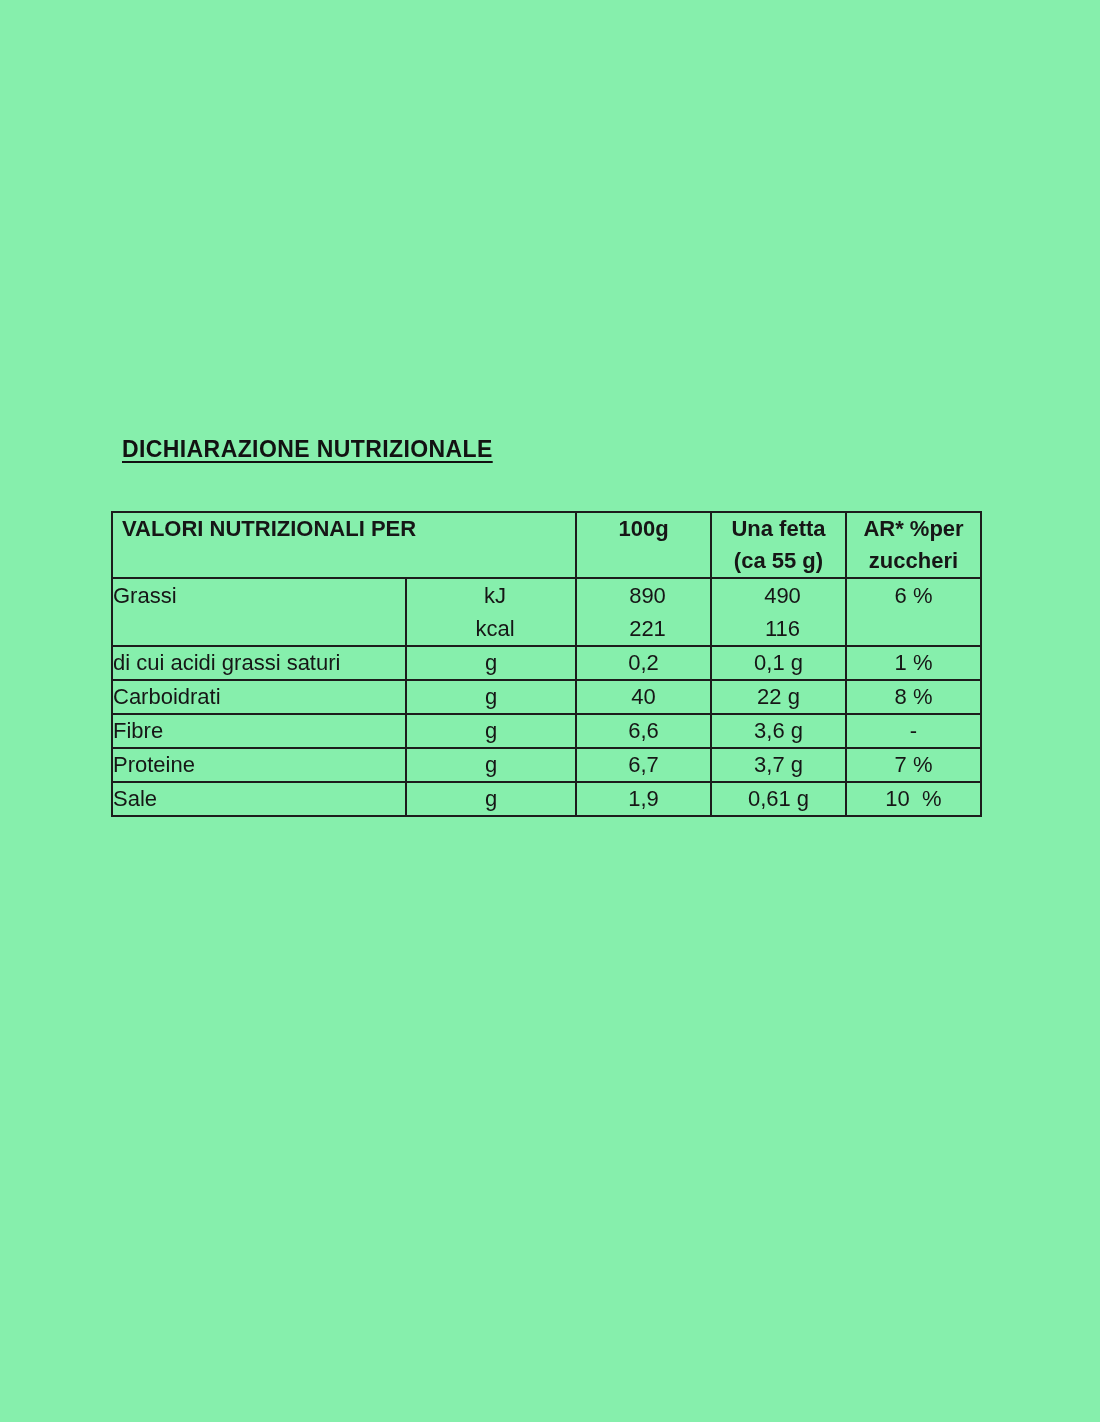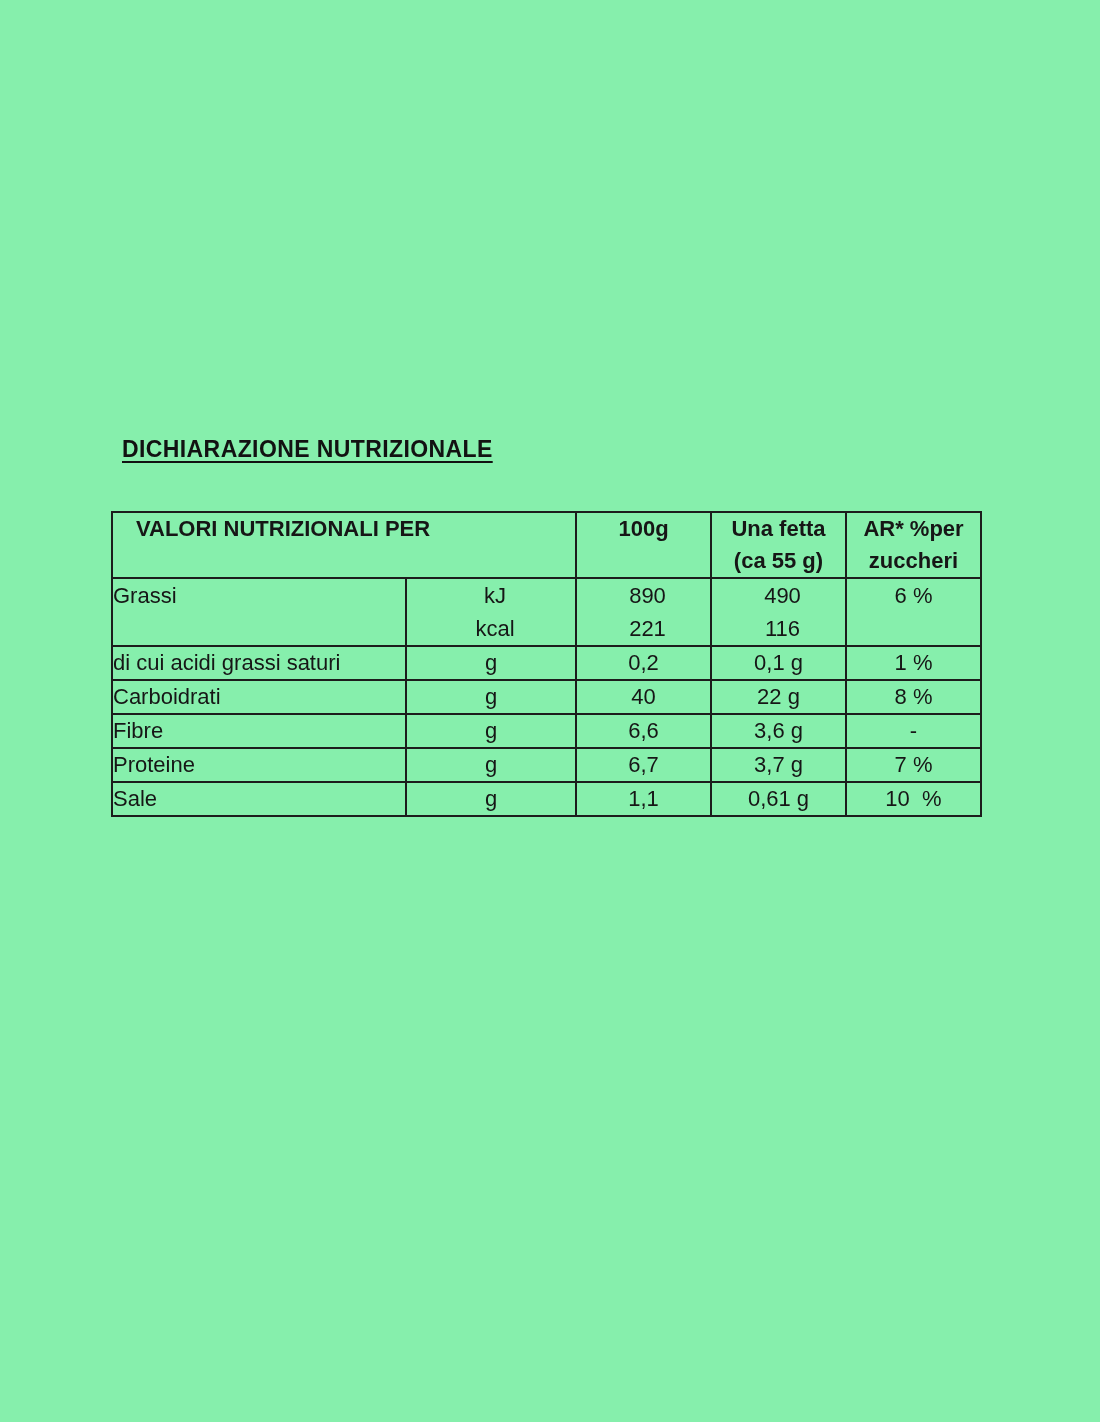--- a/index.html
+++ b/index.html
@@ -52,21 +52,21 @@
   tr.hdr    { height: 61px; }
   tr.energy { height: 68px; }
   tr.r      { height: 34px; }
   tr.ftr    { height: 95px; }
 
   .hdr td {
     font-weight: bold;
     line-height: 28px;
     padding-top: 2px;
   }
-  .hdr .lbl { padding-left: 23px; text-align: left; }
+  .hdr .lbl { padding-left: 9px; text-align: left; }
   .hdr .c   { text-align: center; }
 
   td.lbl {
     text-align: left;
     padding-left: 8px;
     padding-right: 4px;
     line-height: 32px;
     white-space: nowrap;
   }
   td.c {
@@ -160,21 +160,21 @@
           <td class="lbl">Proteine</td>
           <td class="c">g</td>
           <td class="c">6,7</td>
           <td class="c">3,7 g</td>
           <td class="c">7 %</td>
         </tr>
 
         <tr class="r">
           <td class="lbl">Sale</td>
           <td class="c">g</td>
-          <td class="c">1,1</td>
+          <td class="c">1,9</td>
           <td class="c">0,61 g</td>
           <td class="c">10&nbsp; %</td>
         </tr>
 
 
       </tbody>
     </table>
   </div>
 
 </div>

